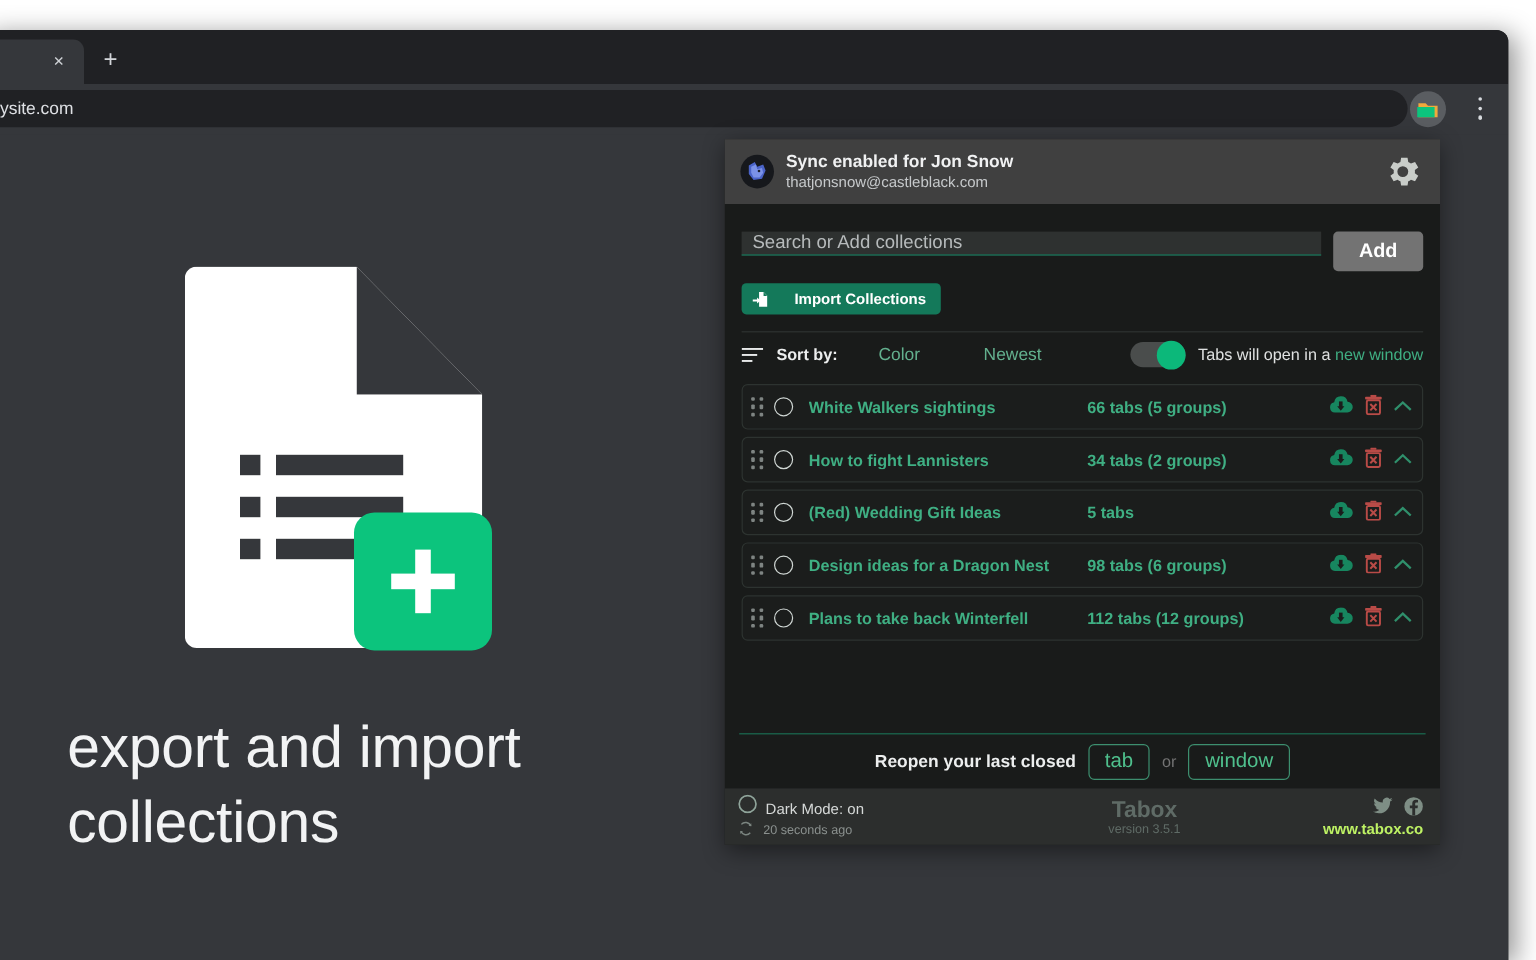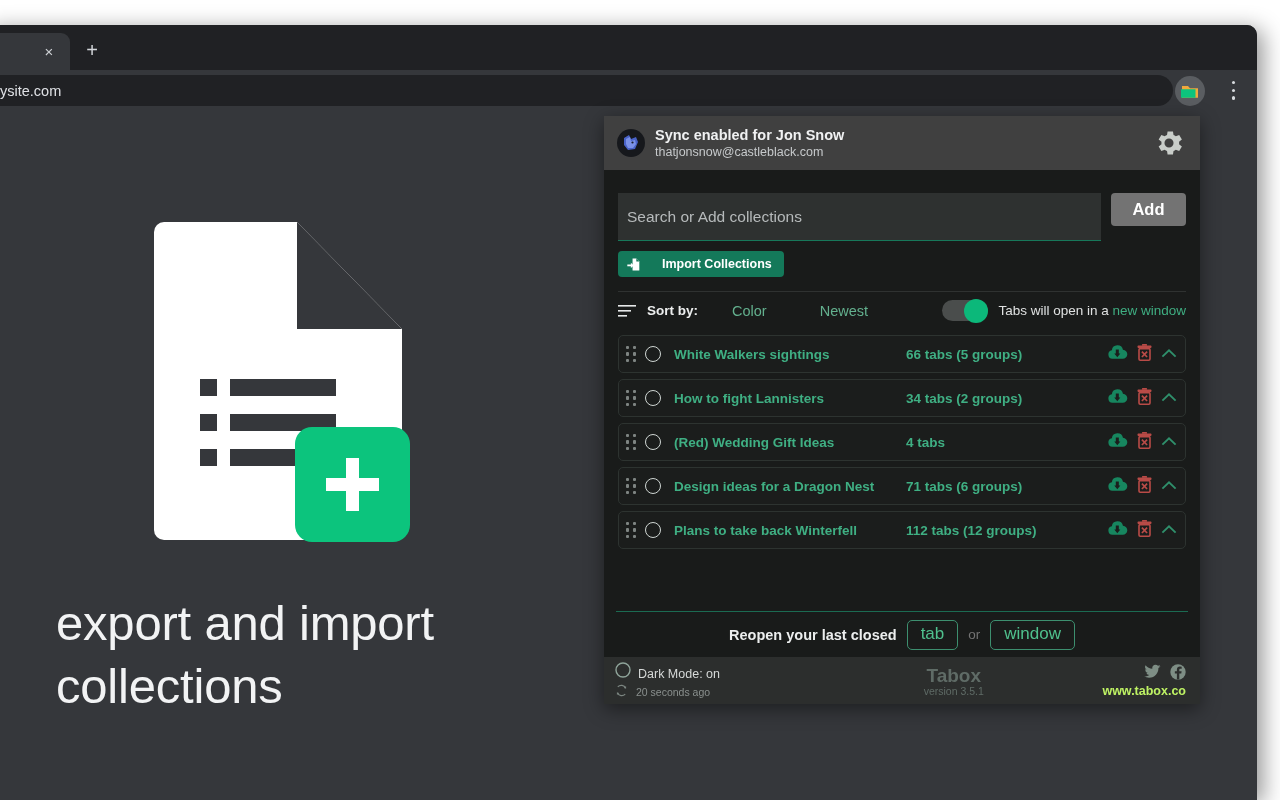--- a/index.html
+++ b/index.html
@@ -179,21 +179,21 @@
   }
   #account-email {
     color: #c6c9cb; font-size: 12.5px; line-height: 16px;
   }
   #settings-gear { width: 34px; height: 34px; cursor: pointer; flex-shrink: 0; }
 
   
   #search-zone { padding: 23px 14px 0 14px; flex-shrink: 0; }
   #search-row { display: flex; align-items: stretch; gap: 10px; }
   #search-input {
-    flex: 1; height: 48px;
+    flex: 1; height: 20px;
     background: #2e3130;
     border: none;
     border-bottom: 1.5px solid #17785a;
     color: #e8eaea;
     font-size: 15.5px;
     font-family: "Liberation Sans", sans-serif;
     padding: 0 9px;
     outline: none;
   }
   #search-input::placeholder { color: #b6babb; }
@@ -518,21 +518,21 @@
           <span class="drag-handle">
               <i></i>
               <i></i>
               <i></i>
               <i></i>
               <i></i>
               <i></i>
             </span>
           <span class="color-dot"></span>
           <span class="collection-name">(Red) Wedding Gift Ideas</span>
-          <span class="collection-count">4 tabs</span>
+          <span class="collection-count">5 tabs</span>
           <span class="row-actions">
             <span>
               <svg width="21" height="16" viewBox="0 0 22 17" aria-hidden="true">
                 <path d="M5.6 14.6A4.6 4.6 0 015 5.5 6 6 0 0116.8 5a4.1 4.1 0 01-.4 9.6z" fill="#17865f"></path>
                 <rect x="9.2" y="4.8" width="3.2" height="5.4" fill="#1b1d1c"></rect>
                 <path d="M7.6 9 L14 9 L10.8 13 Z" fill="#1b1d1c"></path>
               </svg>
             </span>
             <span>
               <svg width="15" height="17" viewBox="0 0 15 17" aria-hidden="true">
@@ -554,21 +554,21 @@
           <span class="drag-handle">
               <i></i>
               <i></i>
               <i></i>
               <i></i>
               <i></i>
               <i></i>
             </span>
           <span class="color-dot"></span>
           <span class="collection-name">Design ideas for a Dragon Nest</span>
-          <span class="collection-count">71 tabs (6 groups)</span>
+          <span class="collection-count">98 tabs (6 groups)</span>
           <span class="row-actions">
             <span>
               <svg width="21" height="16" viewBox="0 0 22 17" aria-hidden="true">
                 <path d="M5.6 14.6A4.6 4.6 0 015 5.5 6 6 0 0116.8 5a4.1 4.1 0 01-.4 9.6z" fill="#17865f"></path>
                 <rect x="9.2" y="4.8" width="3.2" height="5.4" fill="#1b1d1c"></rect>
                 <path d="M7.6 9 L14 9 L10.8 13 Z" fill="#1b1d1c"></path>
               </svg>
             </span>
             <span>
               <svg width="15" height="17" viewBox="0 0 15 17" aria-hidden="true">

